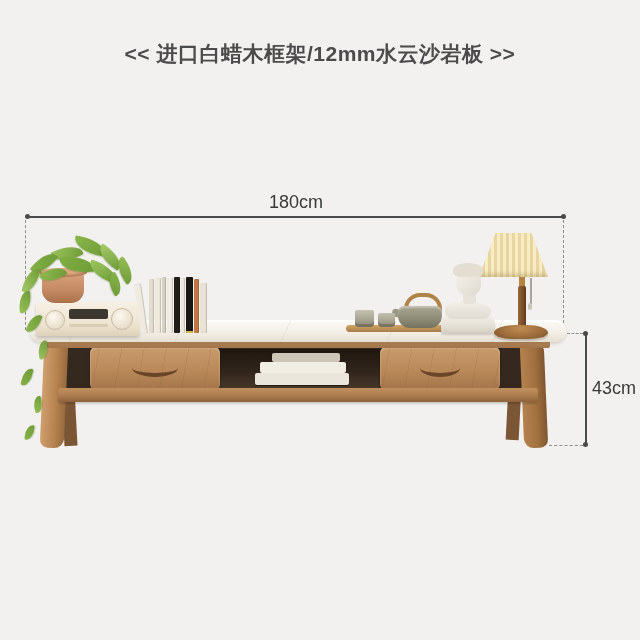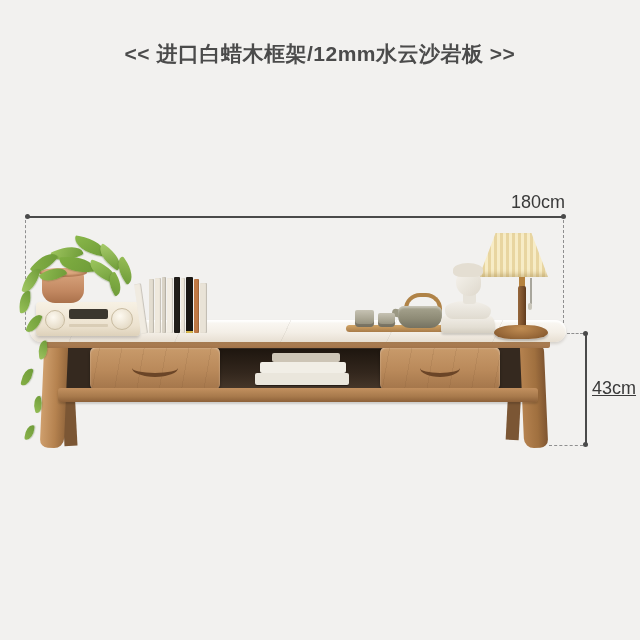--- a/index.html
+++ b/index.html
@@ -9,31 +9,31 @@
 
   
   .header-title{left:0;top:40px;width:640px;text-align:center;font-size:21px;
     font-weight:600;color:#4b4b4b;letter-spacing:.5px;}
   .footer-bar{left:0;top:561px;width:640px;height:79px;background:#d9d9d7;
     display:flex;align-items:center;justify-content:center;}
   .footer-label{font-size:25px;font-weight:700;color:#3d3d3d;letter-spacing:1px;}
 
   
   .dim{color:#3a3a3a;font-size:18px;}
-  .dim-w-label{left:27px;top:192px;width:538px;text-align:right;}
+  .dim-w-label{left:27px;top:192px;width:538px;text-align:center;}
   .dim-w-line{left:27px;top:216px;width:538px;height:2px;background:#4a4a4a;}
   .dot{width:5px;height:5px;border-radius:50%;background:#4a4a4a;}
   .dashv{width:0;border-left:1.5px dashed #8f8f8f;}
   .dashh{height:0;border-top:1.5px dashed #8f8f8f;}
   .guide-left{left:25px;top:220px;height:110px;}
   .guide-right{left:563px;top:220px;height:113px;}
   .dash-43-top{left:567px;top:333px;width:16px;}
   .dash-43-bot{left:549px;top:445px;width:34px;}
   .dim-h-line{left:585px;top:334px;width:2px;height:110px;background:#4a4a4a;}
-  .dim-h-label{left:592px;top:378px;text-decoration:underline;}
+  .dim-h-label{left:592px;top:378px;}
   .dim-inner{left:242px;top:320px;font-size:20px;font-weight:500;color:#262626;
     display:flex;align-items:center;gap:1px;}
   .dim-inner .arrow{font-size:13px;font-weight:700;color:#1d1d1d;}
 
   
   .tabletop{left:30px;top:320px;width:536px;height:22px;border-radius:11px;
     background:linear-gradient(180deg,#fbf9f5 0%,#f4efe7 55%,#e7dfd2 100%);
     box-shadow:0 2px 3px rgba(90,70,50,.18), inset 0 2px 2px rgba(255,255,255,.9);
     z-index:6;}
   .tabletop::after{content:"";position:absolute;inset:0;border-radius:inherit;opacity:.5;

